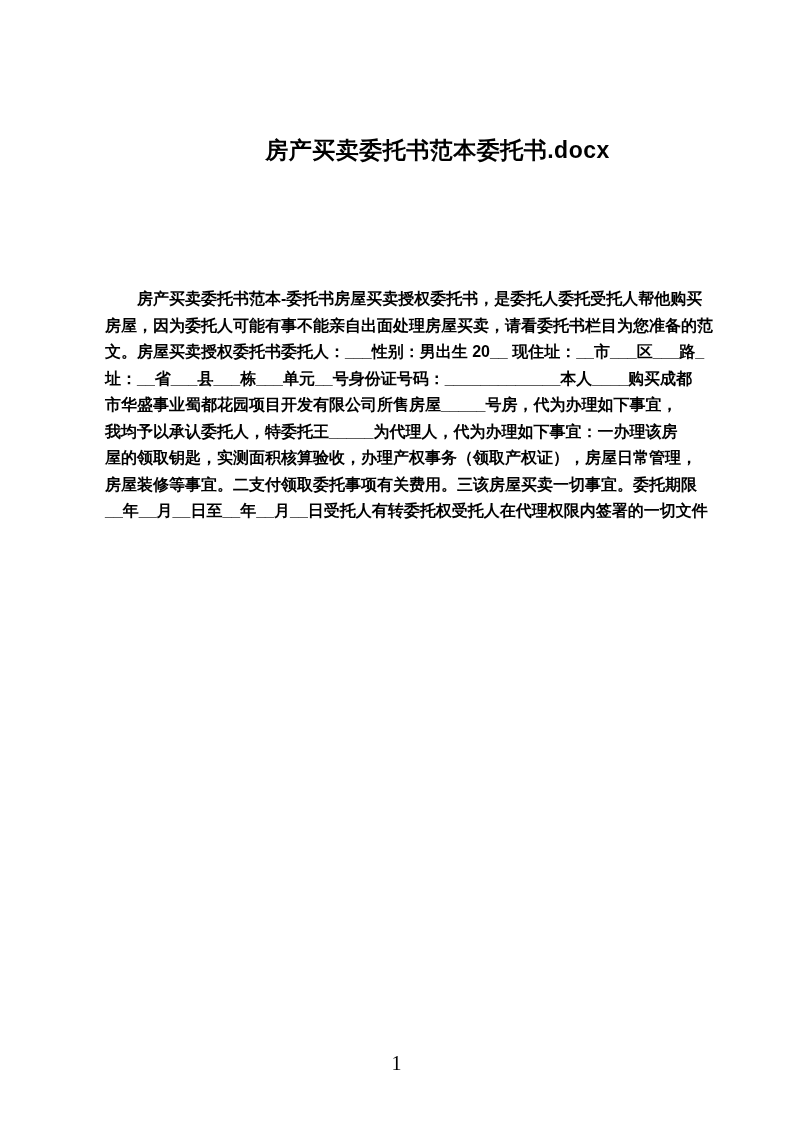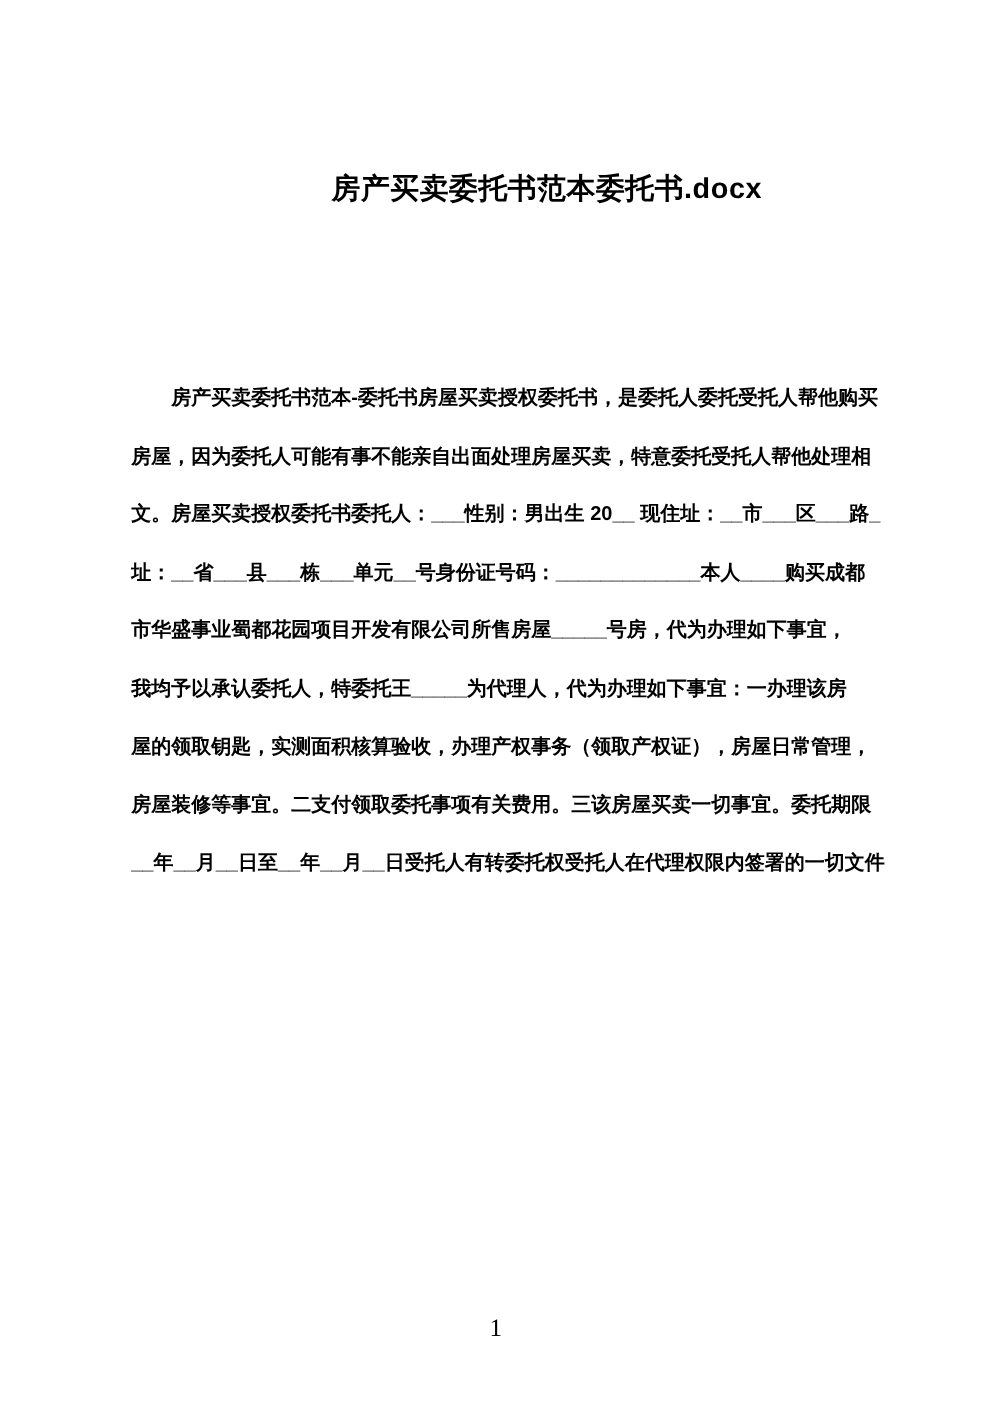--- a/index.html
+++ b/index.html
@@ -37,21 +37,20 @@
     width: 596px;
     font-size: 16px;
     font-weight: 700;
     line-height: 26.5px;
     text-align: justify;
     color: #000000;
   }
   .doc-body .line {
     white-space: nowrap;
     overflow: visible;
-    margin-top: 20px;
   }
   .doc-body .line:first-child {
     text-indent: 32px;
   }
   .page-number {
     position: absolute;
     top: 1053px;
     left: 0;
     width: 793px;
     text-align: center;
@@ -64,21 +63,21 @@
 </style>
 </head>
 <body>
 
 <div class="page">
 
   <h1 class="doc-title">房产买卖委托书范本委托书.docx</h1>
 
   <div class="doc-body">
       <div class="line">房产买卖委托书范本-委托书房屋买卖授权委托书，是委托人委托受托人帮他购买</div>
-      <div class="line">房屋，因为委托人可能有事不能亲自出面处理房屋买卖，特意委托受托人帮他处理相</div>
+      <div class="line">房屋，因为委托人可能有事不能亲自出面处理房屋买卖，请看委托书栏目为您准备的范</div>
       <div class="line">文。房屋买卖授权委托书委托人：___性别：男出生 20__ 现住址：__市___区___路_</div>
       <div class="line">址：__省___县___栋___单元__号身份证号码：_____________本人____购买成都</div>
       <div class="line">市华盛事业蜀都花园项目开发有限公司所售房屋_____号房，代为办理如下事宜，</div>
       <div class="line">我均予以承认委托人，特委托王_____为代理人，代为办理如下事宜：一办理该房</div>
       <div class="line">屋的领取钥匙，实测面积核算验收，办理产权事务（领取产权证），房屋日常管理，</div>
       <div class="line">房屋装修等事宜。二支付领取委托事项有关费用。三该房屋买卖一切事宜。委托期限</div>
       <div class="line">__年__月__日至__年__月__日受托人有转委托权受托人在代理权限内签署的一切文件</div>
     </div>
 
   <div class="page-number">1</div>

